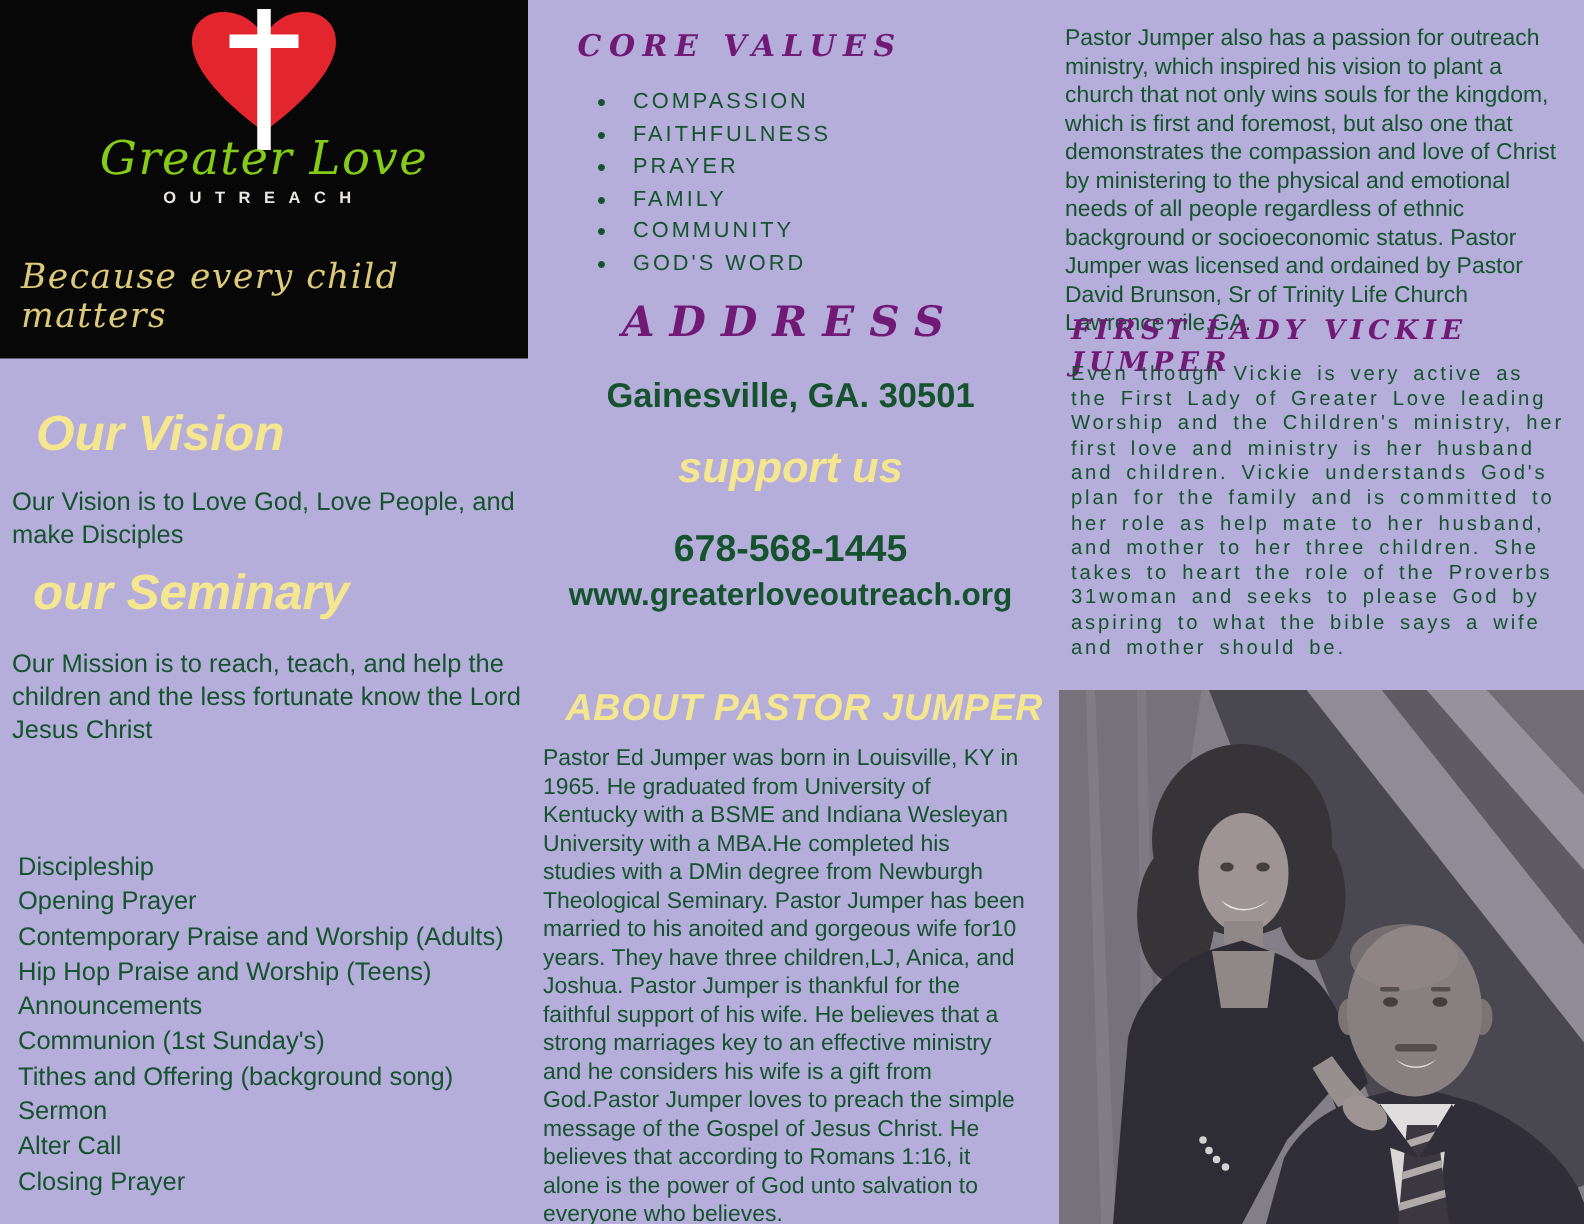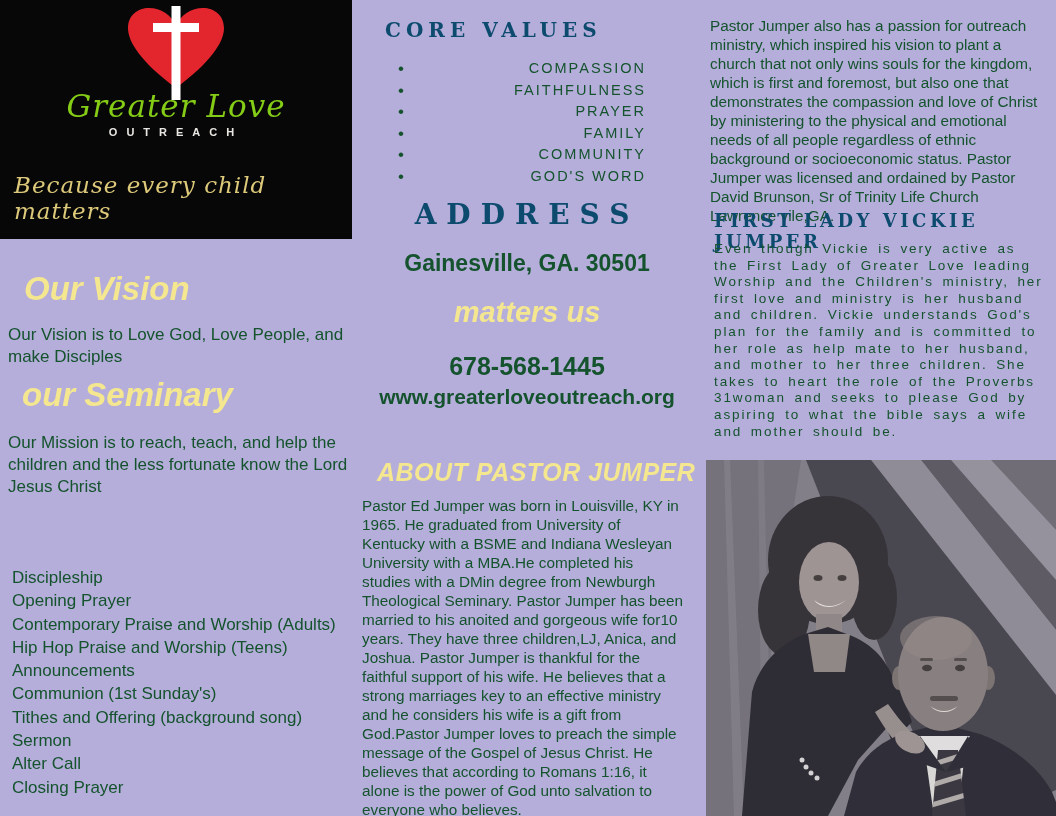--- a/index.html
+++ b/index.html
@@ -12,34 +12,34 @@
   .brand-panel{left:0;top:0;width:352px;height:239px;background:#070707;}
   .logo-svg{left:121px;top:6px;width:110px;height:94px;}
   .brand-script{left:0;top:88px;width:352px;text-align:center;color:#84cc16;
     font-family:"DejaVu Serif",serif;font-style:italic;font-size:31px;letter-spacing:1px;}
   .brand-sub{left:0;top:126px;width:352px;text-align:center;color:#e9e7e3;
     font-size:11px;letter-spacing:9px;font-weight:bold;}
   .brand-tagline{left:14px;top:172px;width:330px;color:#ddc97a;
     font-family:"DejaVu Serif",serif;font-style:italic;font-size:23px;letter-spacing:1px;}
   
   .h-display{font-weight:bold;font-style:italic;color:#f4e78f;}
-  .h-spaced{font-family:"DejaVu Serif",serif;font-weight:bold;color:#0c4a6e;}
+  .h-spaced{font-family:"DejaVu Serif",serif;font-weight:bold;font-style:italic;color:#701a75;}
   .dark{color:#14532d;}
   
   .vision-title{left:24px;top:270px;font-size:33px;}
   .vision-text{left:8px;top:324px;width:342px;font-size:17px;line-height:22px;}
   .mission-title{left:22px;top:376px;font-size:33px;}
   .mission-text{left:8px;top:432px;width:342px;font-size:17px;line-height:22px;}
   .service-title{left:20px;top:513px;font-size:29px;letter-spacing:1px;}
   .service-list{left:12px;top:566px;width:340px;font-size:17px;line-height:23.3px;}
   
   .core-title{left:385px;top:18px;font-size:20px;letter-spacing:5px;}
   .core-list{left:396px;top:58px;width:250px;list-style:none;margin:0;padding:0;
     font-size:14.5px;letter-spacing:2px;line-height:21.5px;}
-  .core-list li{position:relative;padding-left:26px;text-align:right;}
+  .core-list li{position:relative;padding-left:26px;}
   .core-list li::before{content:"\2022";position:absolute;left:2px;font-size:17px;}
   .mid-center{left:360px;width:334px;text-align:center;}
   .address-title{top:198px;font-size:28px;letter-spacing:10px;}
   .address-line{top:250px;font-size:23px;font-weight:bold;}
   .contact-title{top:296px;font-size:29px;}
   .phone{top:352px;font-size:25px;font-weight:bold;}
   .website{top:385px;font-size:21px;font-weight:bold;}
   .about-title{left:377px;top:458px;font-size:25px;letter-spacing:0.5px;}
   .about-text{left:362px;top:496px;width:322px;font-size:15.3px;line-height:19px;}
   
@@ -90,21 +90,21 @@
       <li>COMPASSION</li>
       <li>FAITHFULNESS</li>
       <li>PRAYER</li>
       <li>FAMILY</li>
       <li>COMMUNITY</li>
       <li>GOD'S WORD</li>
     </ul>
 
   <div class="abs h-spaced mid-center address-title">ADDRESS</div>
   <div class="abs dark mid-center address-line">Gainesville, GA. 30501</div>
-  <div class="abs h-display mid-center contact-title">matters us</div>
+  <div class="abs h-display mid-center contact-title">support us</div>
   <div class="abs dark mid-center phone">678-568-1445</div>
   <div class="abs dark mid-center website">www.greaterloveoutreach.org</div>
 
   <div class="abs h-display about-title">ABOUT PASTOR JUMPER</div>
   <div class="abs dark about-text">Pastor Ed Jumper was born in Louisville, KY in 1965. He graduated from University of Kentucky with a BSME and Indiana Wesleyan University with a MBA.He completed his studies with a DMin degree from Newburgh Theological Seminary. Pastor Jumper has been married to his anoited and gorgeous wife for10 years. They have three children,LJ, Anica, and Joshua. Pastor Jumper is thankful for the faithful support of his wife. He believes that a strong marriages key to an effective ministry and he considers his wife is a gift from God.Pastor Jumper loves to preach the simple message of the Gospel of Jesus Christ. He believes that according to Romans 1:16, it alone is the power of God unto salvation to everyone who believes.</div>
 
   <div class="abs dark outreach-text">Pastor Jumper also has a passion for outreach ministry, which inspired his vision to plant a church that not only wins souls for the kingdom, which is first and foremost, but also one that demonstrates the compassion and love of Christ by ministering to the physical and emotional needs of all people regardless of ethnic background or socioeconomic status. Pastor Jumper was licensed and ordained by Pastor David Brunson, Sr of Trinity Life Church Lawrence vile,GA.</div>
   <div class="abs h-spaced firstlady-title">FIRST LADY VICKIE JUMPER</div>
   <div class="abs dark firstlady-text">Even though Vickie is very active as the First Lady of Greater Love leading Worship and the Children's ministry, her first love and ministry is her husband and children. Vickie understands God's plan for the family and is committed to her role as help mate to her husband, and mother to her three children.  She takes to heart the role of the Proverbs 31woman and seeks to please God by aspiring to what the bible says a wife and mother should be.</div>
 

